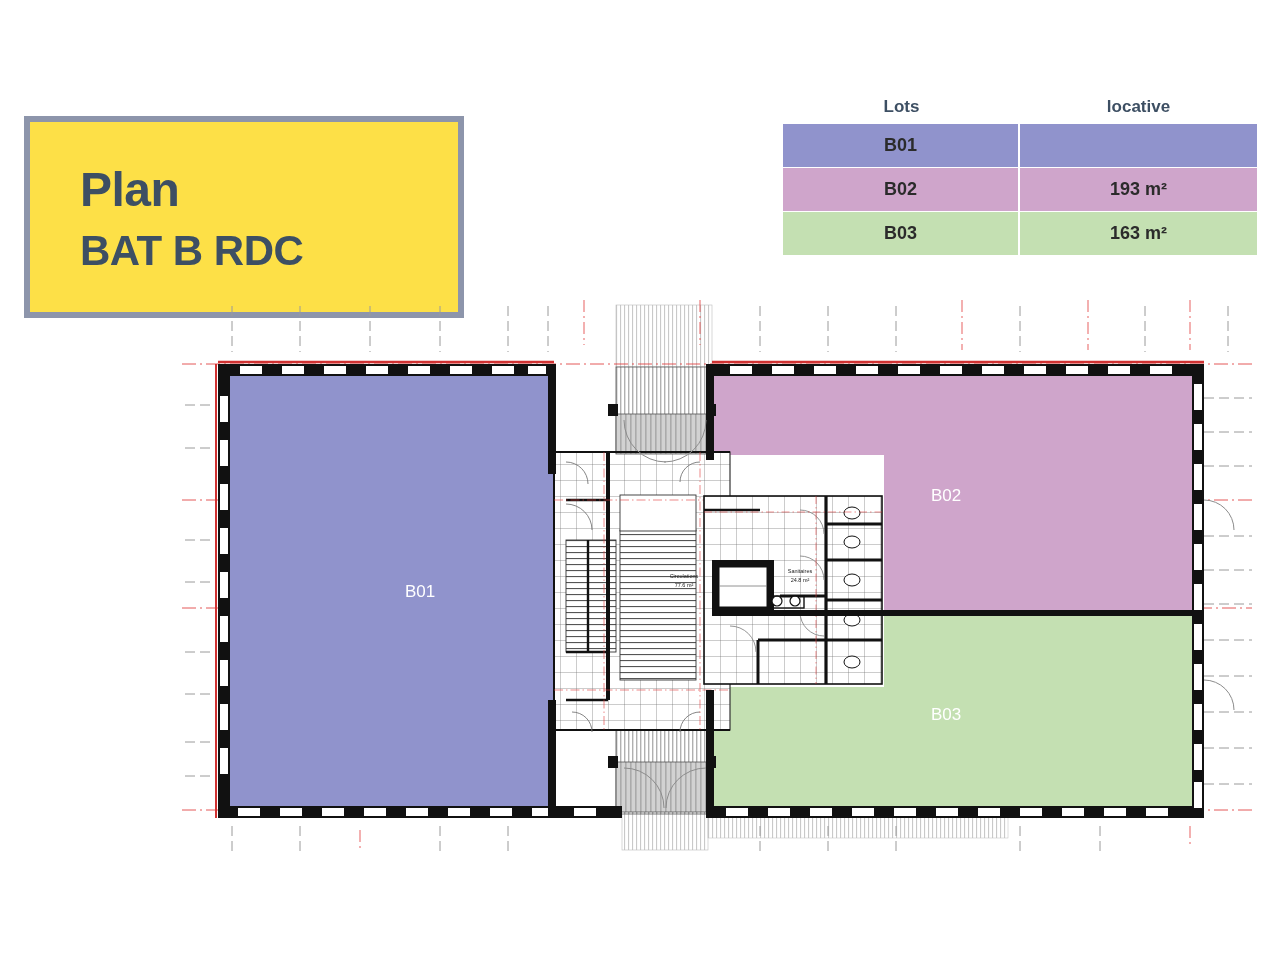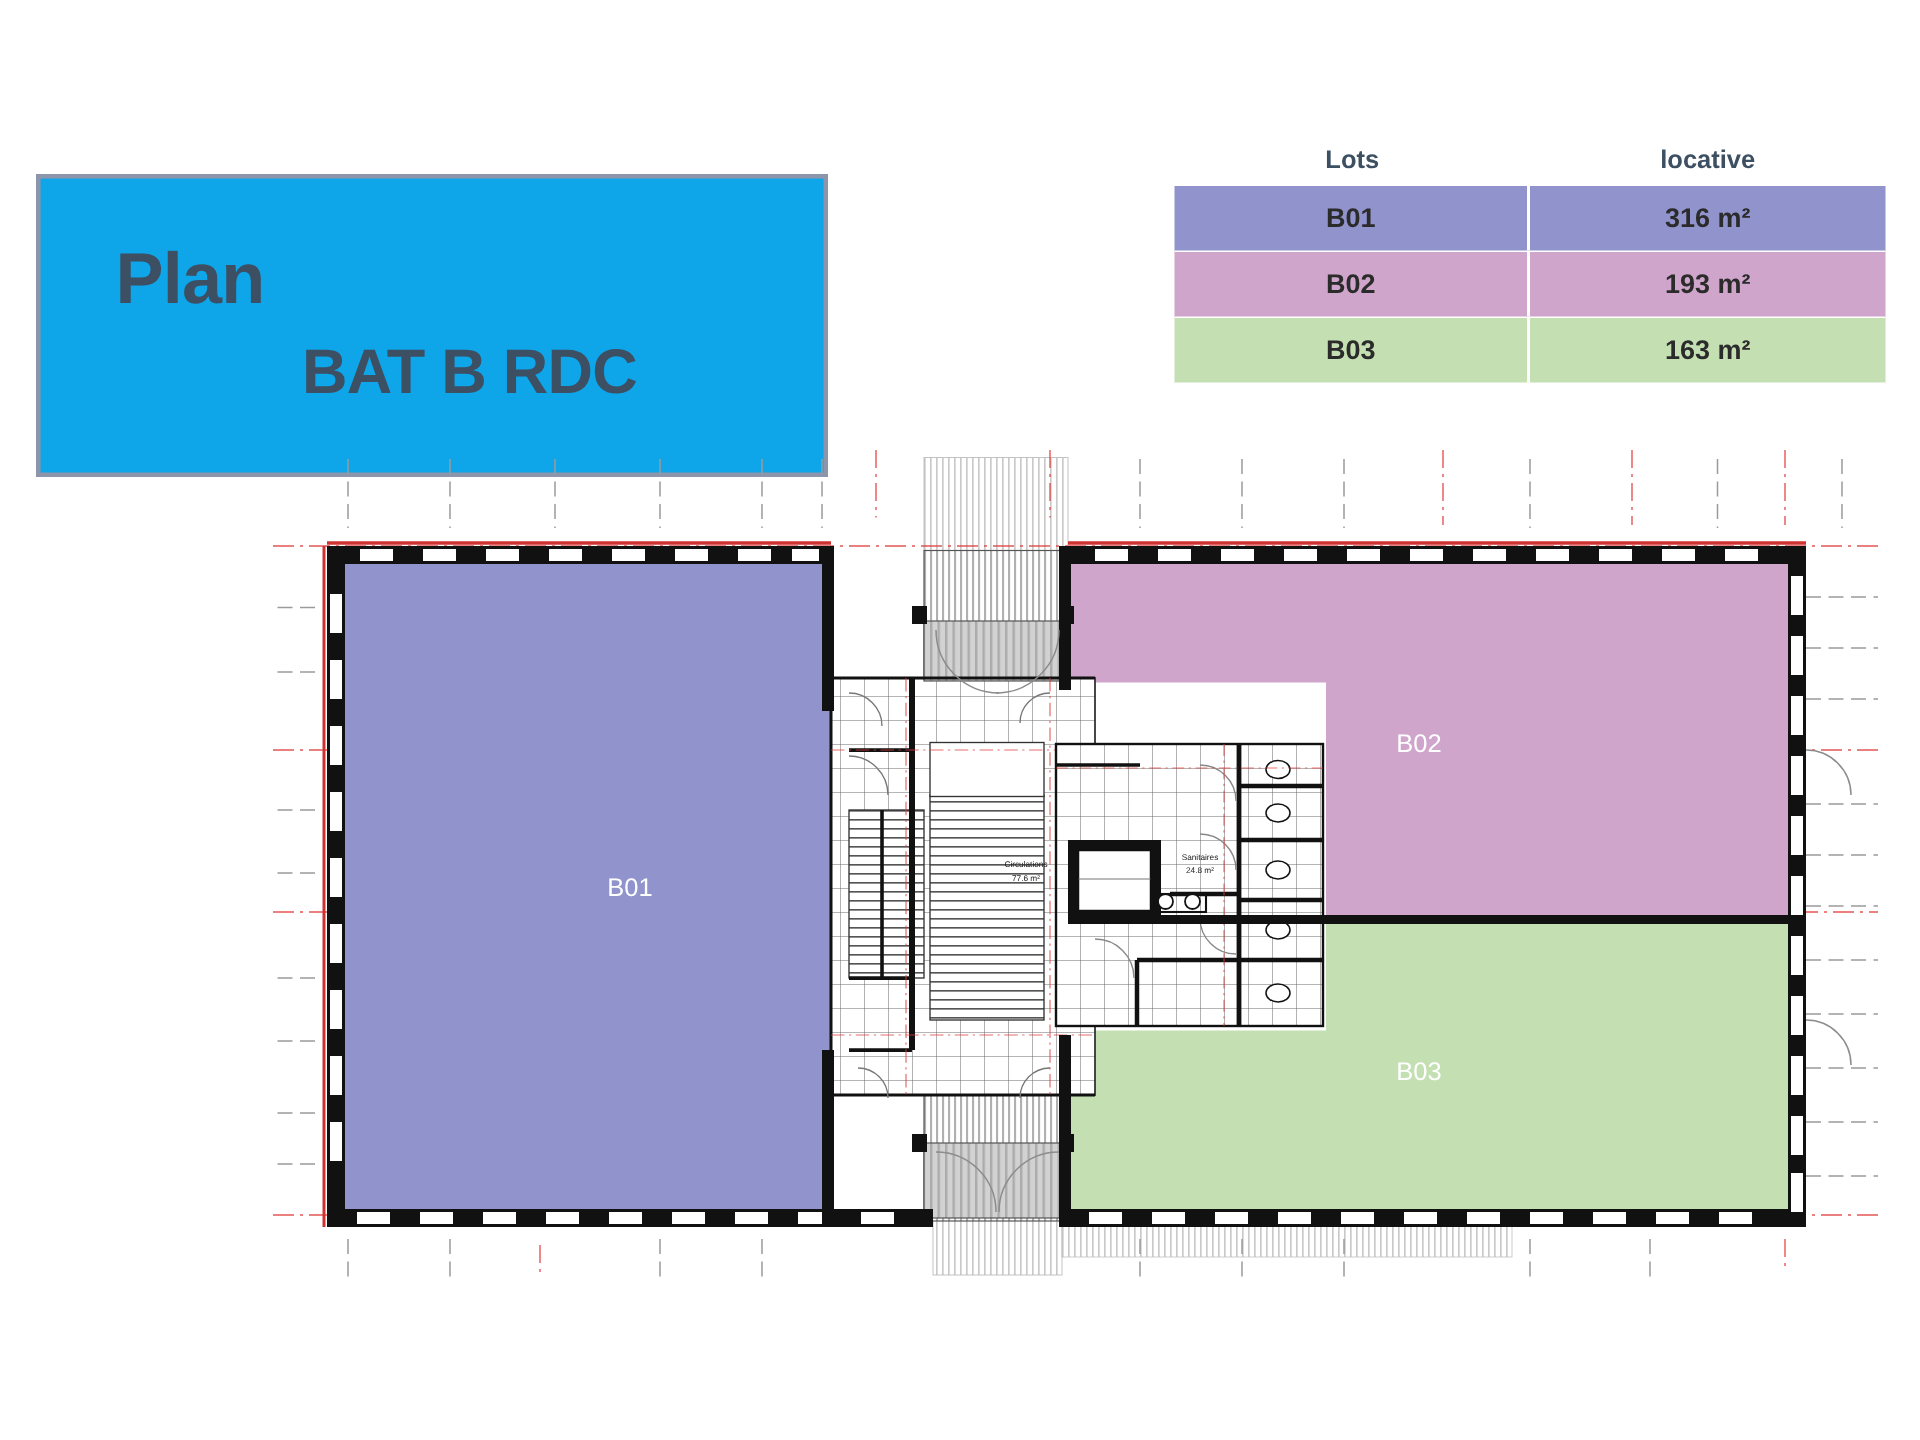--- a/index.html
+++ b/index.html
@@ -6,22 +6,22 @@
   body{
     width:1280px;height:960px;
     background:#ffffff;
     font-family:"Liberation Sans", sans-serif;
     overflow:hidden;
     position:relative;
   }
 
   
   #title-card{
-    position:absolute;left:24px;top:116px;width:528px;height:202px;
-    background:#0ea5e9;border:3px solid #737373;box-sizing:border-box;
+    position:absolute;left:24px;top:116px;width:440px;height:202px;
+    background:#fde047;border:6px solid #737373;box-sizing:border-box;
   }
   #title-card .t-line{
     color:#3d4f63;font-weight:bold;letter-spacing:-0.5px;
     padding-left:50px;
   }
   #title-line-1{font-size:48px;line-height:52px;padding-top:42px;}
   #title-line-2{font-size:42px;line-height:50px;padding-top:10px;}
 
   
   #legend{
@@ -46,34 +46,33 @@
   svg{display:block;}
   text{font-family:"Liberation Sans", sans-serif;}
   .lot-label{fill:#ffffff;font-size:17px;text-anchor:middle;}
   .room-label{font-size:5.5px;fill:#1a1a1a;text-anchor:middle;}
 </style>
 </head>
 <body>
 
 <div id="title-card" style="border-color: rgb(141, 149, 171);">
   <div class="t-line" id="title-line-1" style="color: rgb(61, 79, 99);">Plan</div>
-  <div class="t-line" id="title-line-2" style="color: rgb(61, 79, 99); text-align: center;">BAT B RDC</div>
+  <div class="t-line" id="title-line-2" style="color: rgb(61, 79, 99);">BAT B RDC</div>
 </div>
 
 <div id="legend">
   <div class="hdr">
     <div class="hc left">Lots</div>
     <div class="hc right">
       <div>locative</div>
     </div>
   </div>
 
   <div class="lrow" id="lrow0" style="background: rgb(144, 147, 204);">
     <div class="lcell left">B01</div>
-    <div class="lcell right">316 m²</div>
   </div>
   <div class="lrow" id="lrow1" style="background: rgb(207, 165, 203);">
     <div class="lcell left">B02</div>
     <div class="lcell right">193 m²</div>
   </div>
   <div class="lrow" id="lrow2" style="background: rgb(196, 224, 178);">
     <div class="lcell left">B03</div>
     <div class="lcell right">163 m²</div>
   </div>
 </div>

